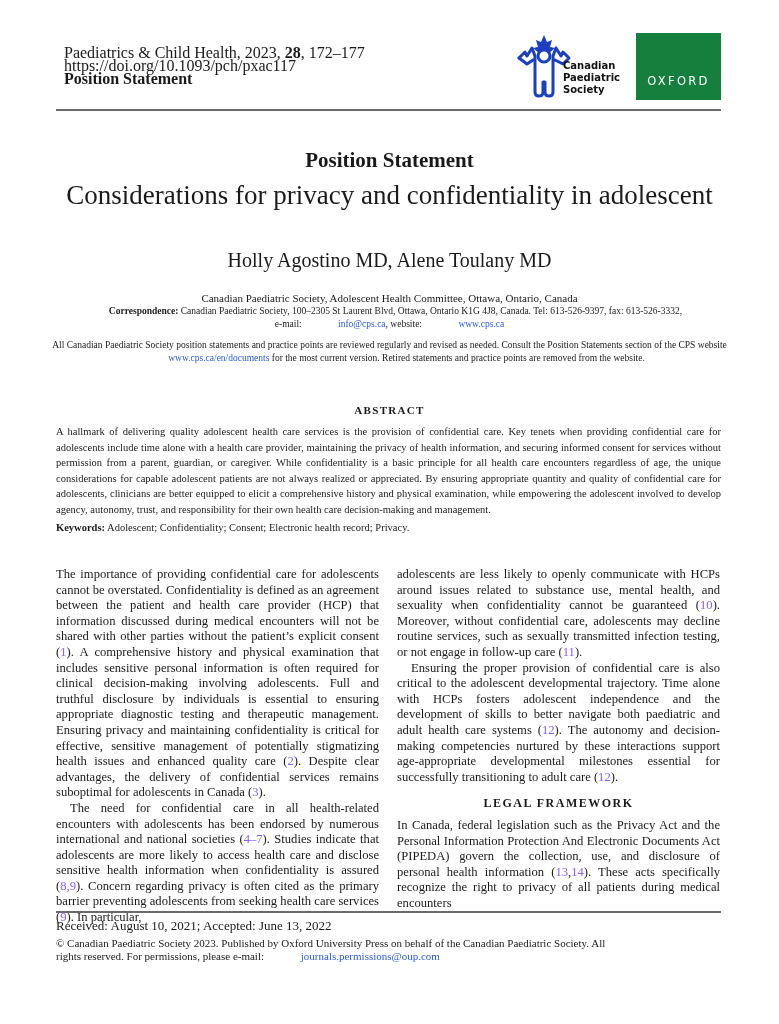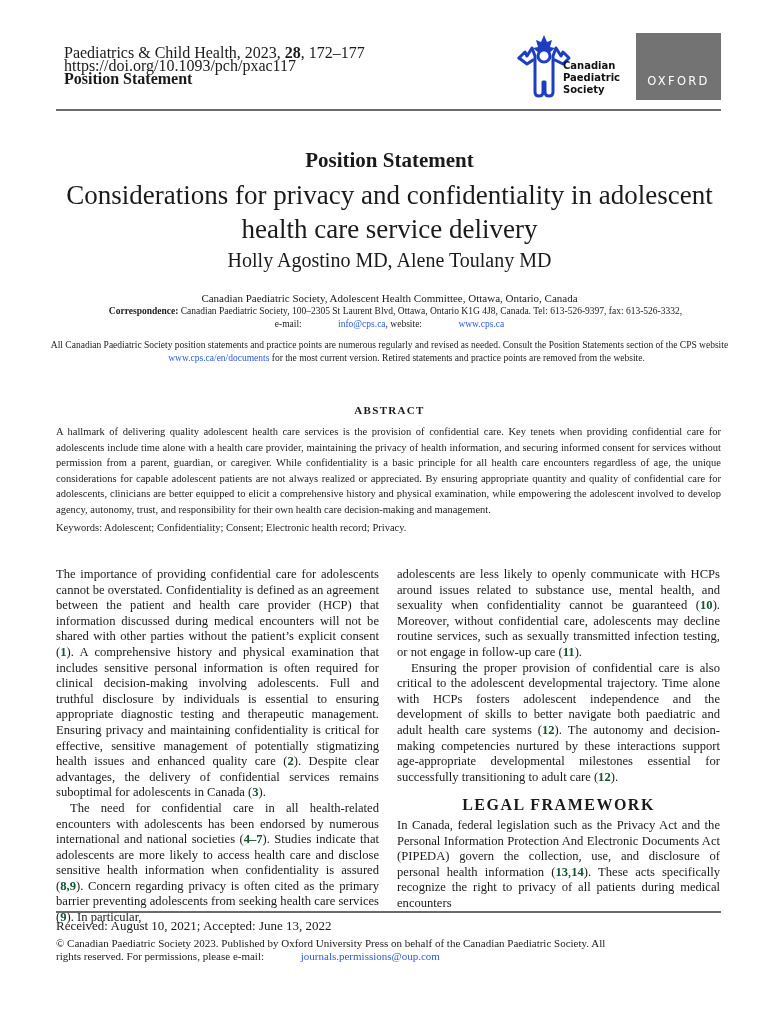--- a/index.html
+++ b/index.html
@@ -1,55 +1,55 @@
 <!DOCTYPE html>
 <html><head>
 <meta charset="utf-8">
 <style>
   html, body { margin: 0; padding: 0; background: #ffffff; }
   body { width: 779px; height: 1024px; position: relative; overflow: hidden;
          font-family: "Liberation Serif", "DejaVu Serif", serif; color: #1a1a1a; }
   .abs { position: absolute; }
   .link { color: #2a5bd7; text-decoration: none; padding-left: 34px; }
-  .cite { color: #14532d; font-weight: bold; }
+  .cite { color: #8b5cf6; }
 
   
   #journal-meta { left: 64px; top: 46px; font-size: 16px; line-height: 13px; }
   #journal-meta .bold { font-weight: bold; }
   #cps-logo { left: 515px; top: 34px; width: 120px; height: 66px; }
   #cps-text { left: 563px; top: 60px; font-family: "DejaVu Sans", "Liberation Sans", sans-serif;
               font-size: 10px; line-height: 12px; font-weight: bold; color: #111; }
-  #oup-box { left: 636px; top: 33px; width: 85px; height: 67px; background: #737373; }
+  #oup-box { left: 636px; top: 33px; width: 85px; height: 67px; background: #15803d; }
   #oup-text { position: absolute; left: 0; right: 0; top: 41px; text-align: center; color: #fff;
               font-family: "DejaVu Sans", "Liberation Sans", sans-serif; font-size: 11.5px; letter-spacing: 2.3px; }
   .rule { left: 56px; width: 665px; height: 2px; background: #6a6a6a; }
 
   
   .center { left: 40px; width: 699px; text-align: center; }
   #article-type { top: 147px; font-size: 21px; font-weight: bold; line-height: 26px; }
   #article-title { top: 178px; font-size: 27px; line-height: 34px; }
   #authors { top: 250px; font-size: 20px; line-height: 20px; }
   #affiliation { top: 292px; font-size: 11px; line-height: 13px; }
   #correspondence { top: 305px; font-size: 9.5px; line-height: 13px; }
   #correspondence .bold { font-weight: bold; margin-left: 12px; }
   #notice { top: 339px; font-size: 9.5px; line-height: 13px; }
 
   
   #abstract-heading { top: 404px; font-size: 11px; font-weight: bold; letter-spacing: 1.3px; }
   #abstract-body { left: 56px; width: 665px; top: 424px; font-size: 10.5px; line-height: 15.6px; text-align: justify; }
   #keywords { left: 56px; top: 521px; font-size: 10.5px; line-height: 14px; }
-  #keywords .bold { font-weight: normal; margin-top: 16px; }
+  #keywords .bold { font-weight: bold; margin-top: 16px; }
 
   
   .col { width: 323px; font-size: 12.6px; line-height: 15.6px; text-align: justify; hyphens: manual; }
   .col p { margin: 0; }
   .col p.indent { text-indent: 14px; }
   #col-left { left: 56px; top: 567px; }
   #col-right { left: 397px; top: 567px; }
-  #legal-heading { left: 397px; width: 323px; top: 796px; text-align: center; font-size: 16px;
+  #legal-heading { left: 397px; width: 323px; top: 796px; text-align: center; font-size: 12px;
                    font-weight: bold; letter-spacing: 1.5px; }
   #col-right-2 { left: 397px; top: 818px; }
 
   
   #received { left: 56px; top: 920px; font-size: 13px; line-height: 12px; }
   #copyright { left: 56px; top: 937px; width: 560px; font-size: 11px; line-height: 13px; }
 </style>
 </head>
 <body>
 
@@ -74,32 +74,31 @@
 </div>
 <div id="oup-box" class="abs">
   <div id="oup-text">OXFORD</div>
 </div>
 
 <div class="abs rule" style="top:109px;"></div>
 
 <div id="article-type" class="abs center">Position Statement</div>
 <div id="article-title" class="abs center">
   <div>Considerations for privacy and confidentiality in adolescent</div>
-  <div>health care service delivery</div>
 </div>
 <div id="authors" class="abs center">Holly Agostino MD, Alene Toulany MD</div>
 <div id="affiliation" class="abs center">Canadian Paediatric Society, Adolescent Health Committee, Ottawa, Ontario, Canada</div>
 
 <div id="correspondence" class="abs center">
   <div><span class="bold">Correspondence:</span><span> Canadian Paediatric Society, 100–2305 St Laurent Blvd, Ottawa, Ontario K1G 4J8, Canada. Tel: 613-526-9397, fax: 613-526-3332,</span></div>
   <div><span>e-mail: </span><a class="link">info@cps.ca</a><span>, website: </span><a class="link">www.cps.ca</a></div>
 </div>
 
 <div id="notice" class="abs center">
-  <span>All Canadian Paediatric Society position statements and practice points are numerous regularly and revised as needed. Consult the Position Statements section of the CPS website </span><a class="link">www.cps.ca/en/documents</a><span> for the most current version. Retired statements and practice points are removed from the website.</span>
+  <span>All Canadian Paediatric Society position statements and practice points are reviewed regularly and revised as needed. Consult the Position Statements section of the CPS website </span><a class="link">www.cps.ca/en/documents</a><span> for the most current version. Retired statements and practice points are removed from the website.</span>
 </div>
 
 <div id="abstract-heading" class="abs center">ABSTRACT</div>
 <div id="abstract-body" class="abs">A hallmark of delivering quality adolescent health care services is the provision of confidential care. Key tenets when providing confidential care for adolescents include time alone with a health care provider, maintaining the privacy of health information, and securing informed consent for services without permission from a parent, guardian, or caregiver. While confidentiality is a basic principle for all health care encounters regardless of age, the unique considerations for capable adolescent patients are not always realized or appreciated. By ensuring appropriate quantity and quality of confidential care for adolescents, clinicians are better equipped to elicit a comprehensive history and physical examination, while empowering the adolescent involved to develop agency, autonomy, trust, and responsibility for their own health care decision-making and management.</div>
 <div id="keywords" class="abs">
   <span class="bold">Keywords:</span><span> Adolescent; Confidentiality; Consent; Electronic health record; Privacy.</span>
 </div>
 
 <div id="col-left" class="abs col">
   <p><span>The importance of providing confidential care for adolescents cannot be overstated. Confidentiality is defined as an agreement between the patient and health care provider (HCP) that information discussed during medical encounters will not be shared with other parties without the patient’s explicit consent (</span><a class="cite">1</a><span>). A comprehensive history and physical examination that includes sensitive personal information is often required for clinical decision-making involving adolescents. Full and truthful disclosure by individuals is essential to ensuring appropriate diagnostic testing and therapeutic management. Ensuring privacy and maintaining confidentiality is critical for effective, sensitive management of potentially stigmatizing health issues and enhanced quality care (</span><a class="cite">2</a><span>). Despite clear advantages, the delivery of confidential services remains suboptimal for adolescents in Canada (</span><a class="cite">3</a><span>).</span></p>

